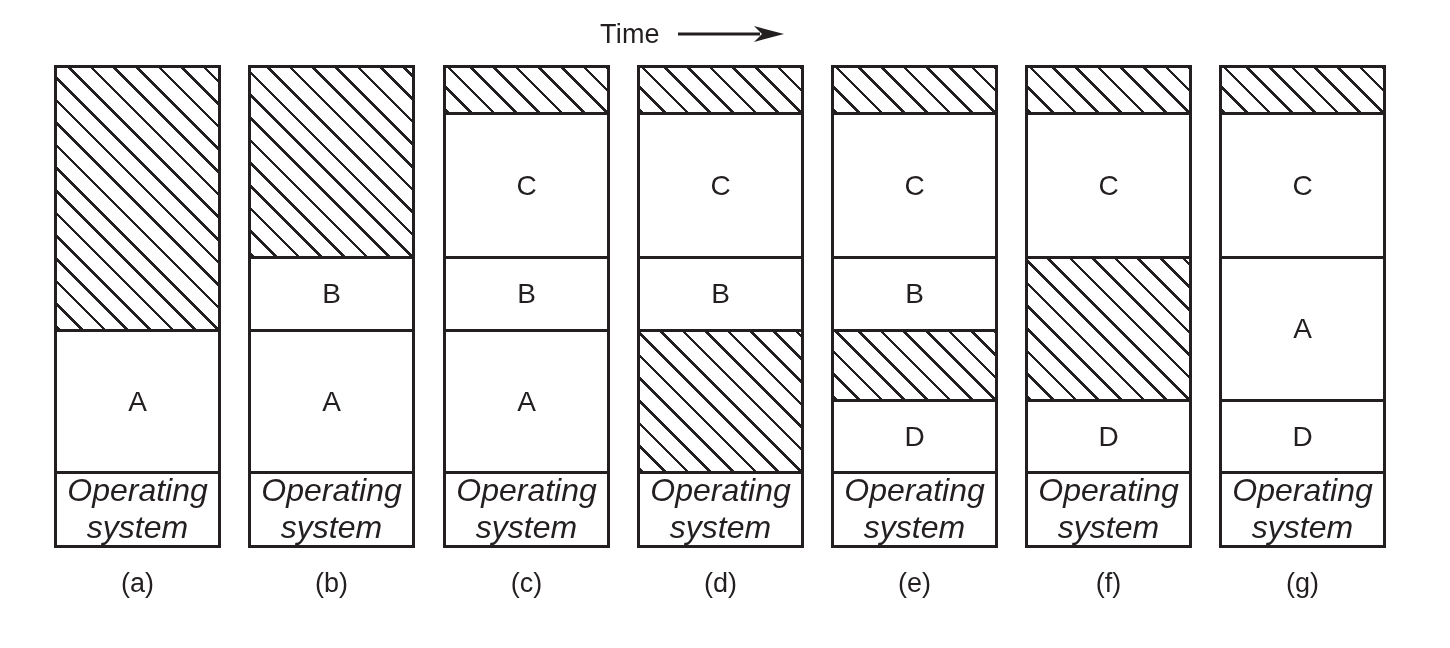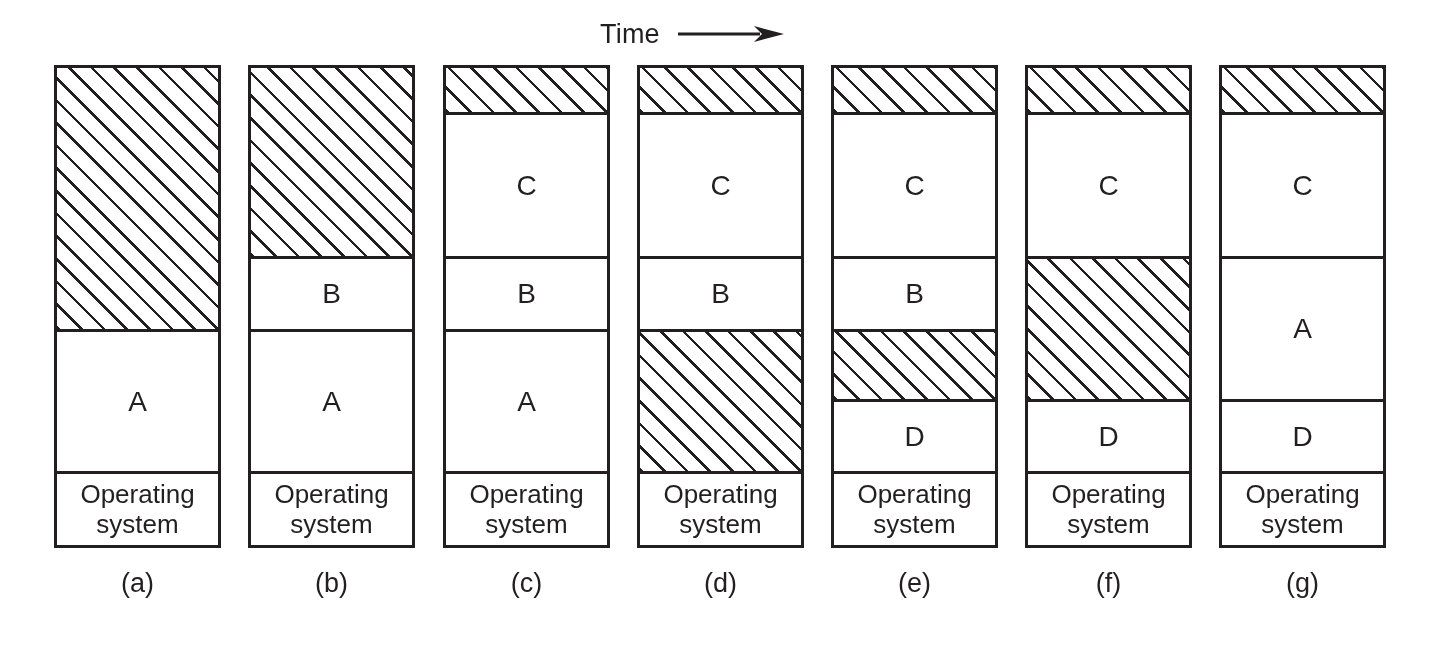--- a/index.html
+++ b/index.html
@@ -70,22 +70,23 @@
   }
   .block-label {
     font-size: 28px;
     line-height: 1.05;
     text-align: center;
     color: #231f20;
     z-index: 2;
     white-space: pre-line;
   }
   .block.os .block-label {
-    font-size: 26px;
+    font-size: 32px;
     line-height: 1.18;
+    font-style: italic;
   }
   
   .block.hatch {
     background-image: repeating-linear-gradient(
       45deg,
       #231f20 0px,
       #231f20 2.6px,
       #ffffff 2.6px,
       #ffffff 16.0px
     );

